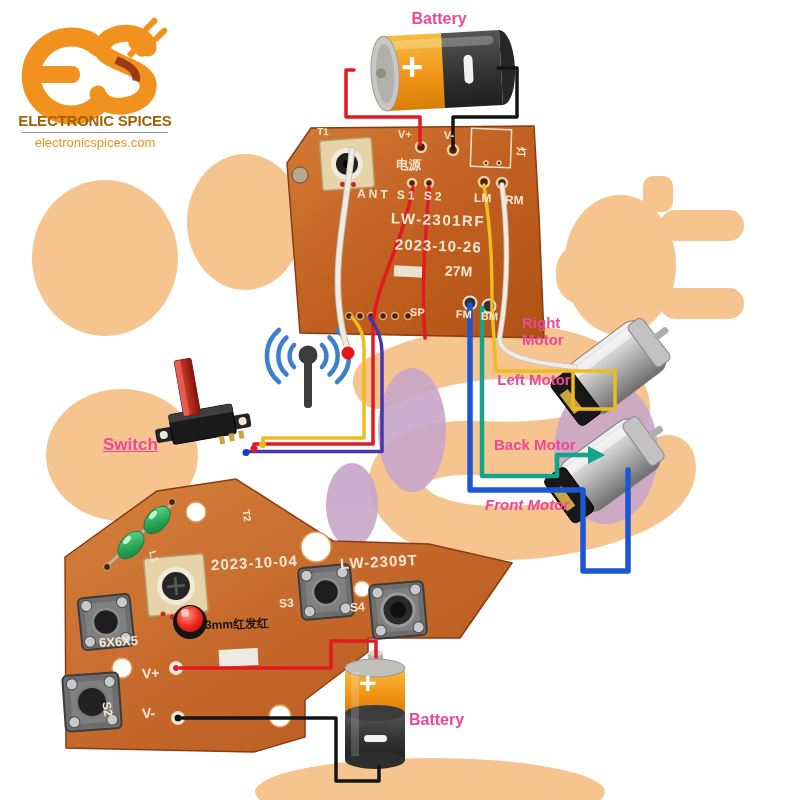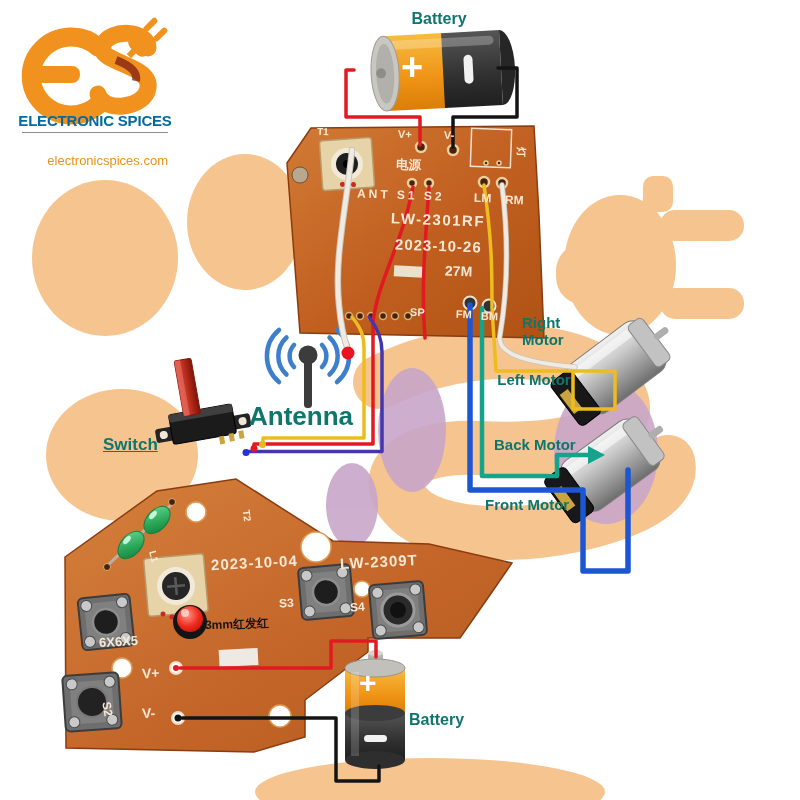--- a/index.html
+++ b/index.html
@@ -1,30 +1,30 @@
 <!DOCTYPE html>
 <html><head>
 <meta charset="utf-8">
 <style>
   html,body{margin:0;padding:0;background:#fff;}
   #stage{position:relative;width:800px;height:800px;background:#ffffff;overflow:hidden;
          font-family:"Liberation Sans",sans-serif;}
   #gfx{position:absolute;left:0;top:0;z-index:0;}
-  .lbl{position:absolute;z-index:3;font-family:"Liberation Sans",sans-serif;color:#0f766e;
+  .lbl{position:absolute;z-index:3;font-family:"Liberation Sans",sans-serif;color:#ec4899;
        font-weight:bold;white-space:nowrap;}
   .silk{position:absolute;z-index:2;font-family:"Liberation Sans",sans-serif;color:#f6e8d4;
         font-weight:bold;white-space:nowrap;transform:rotate(2deg);}
   .silkT{position:absolute;z-index:2;font-family:"Liberation Sans",sans-serif;color:#f6e8d4;
         font-weight:bold;white-space:nowrap;transform:rotate(-3deg);}
   .plus{position:absolute;z-index:3;color:#ffffff;font-weight:bold;
         font-family:"Liberation Sans",sans-serif;}
   .brandname{position:absolute;left:14px;top:112px;width:162px;text-align:center;z-index:3;
-        font-size:15px;font-weight:800;color:#0369a1;letter-spacing:-0.2px;}
-  .brandsite{position:absolute;left:22px;top:132px;width:146px;text-align:right;z-index:3;
-        font-size:13px;color:#e8921c;border-top:1.5px solid #8f8f8f;padding-top:20px;}
+        font-size:15px;font-weight:800;color:#a16207;letter-spacing:-0.2px;}
+  .brandsite{position:absolute;left:22px;top:132px;width:146px;text-align:center;z-index:3;
+        font-size:13px;color:#e8921c;border-top:1.5px solid #8f8f8f;padding-top:2px;}
 </style>
 </head>
 <body>
 
 <div id="stage">
 
 <svg id="gfx" width="800" height="800" viewBox="0 0 800 800">
   <defs>
     <linearGradient id="pcbR" x1="0" y1="0" x2="1" y2="1">
       <stop offset="0" stop-color="#d27a36"></stop>
@@ -299,25 +299,24 @@
     <circle cx="254" cy="448.5" r="3.5" fill="#e11a22" stroke="none"></circle>
     <circle cx="262.5" cy="444.5" r="3.5" fill="#e7b821" stroke="none"></circle>
   </g>
 </svg>
 
 <div class="brandname">ELECTRONIC SPICES</div>
 <div class="brandsite">electronicspices.com</div>
 
 <div class="lbl" style="left:396px;top:10px;width:86px;text-align:center;font-size:16px;">Battery</div>
 <div class="lbl" style="left:103px;top:435px;font-size:17px;text-decoration:underline;">Switch</div>
-<div class="lbl" style="left:249px;top:401px;font-size:26px;">Antenna</div>
 <div class="lbl" style="left:522px;top:314px;width:74px;font-size:15px;line-height:17px;white-space:normal;">Right Motor</div>
 <div class="lbl" style="left:494px;top:371px;width:80px;text-align:center;font-size:15px;line-height:17px;white-space:normal;">Left Motor</div>
 <div class="lbl" style="left:494px;top:429px;font-size:15px;margin-top:7px;">Back Motor</div>
-<div class="lbl" style="left:485px;top:496px;font-size:15px;">Front Motor</div>
+<div class="lbl" style="left:485px;top:496px;font-size:15px;font-style:italic;">Front Motor</div>
 <div class="lbl" style="left:409px;top:711px;font-size:16px;">Battery</div>
 <div class="plus" style="left:401px;top:46px;font-size:38px;">+</div>
 <div class="plus" style="left:359px;top:666px;font-size:30px;">+</div>
 
 <div class="silk" style="left:317px;top:126px;font-size:10px;">T1</div>
 <div class="silk" style="left:398px;top:128px;font-size:11px;">V+</div>
 <div class="silk" style="left:444px;top:129px;font-size:11px;">V-</div>
 <div class="silk" style="left:396px;top:157px;font-size:12.5px;">电源</div>
 <div class="silk" style="left:357px;top:188px;font-size:12px;letter-spacing:3px;">ANT S1 S2</div>
 <div class="silk" style="left:474px;top:191px;font-size:12px;">LM</div>

